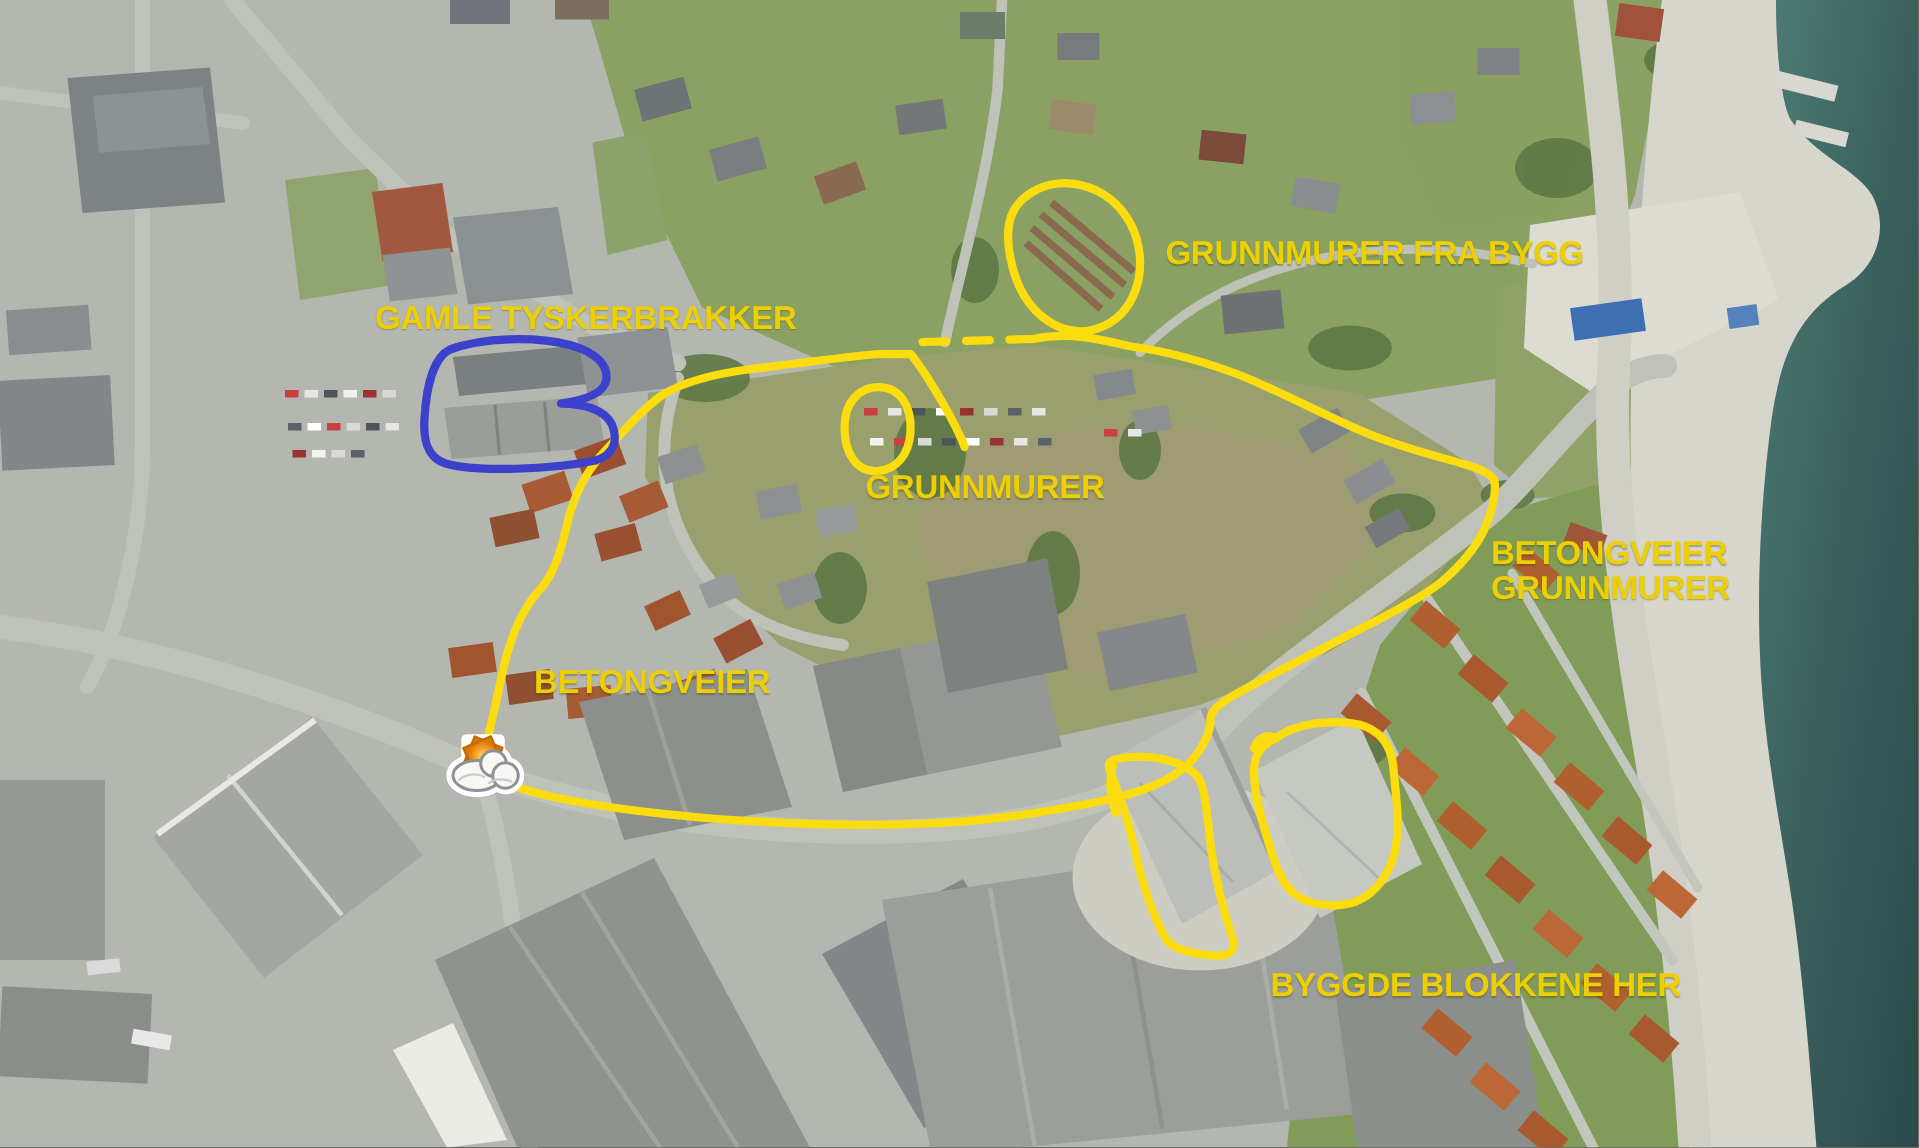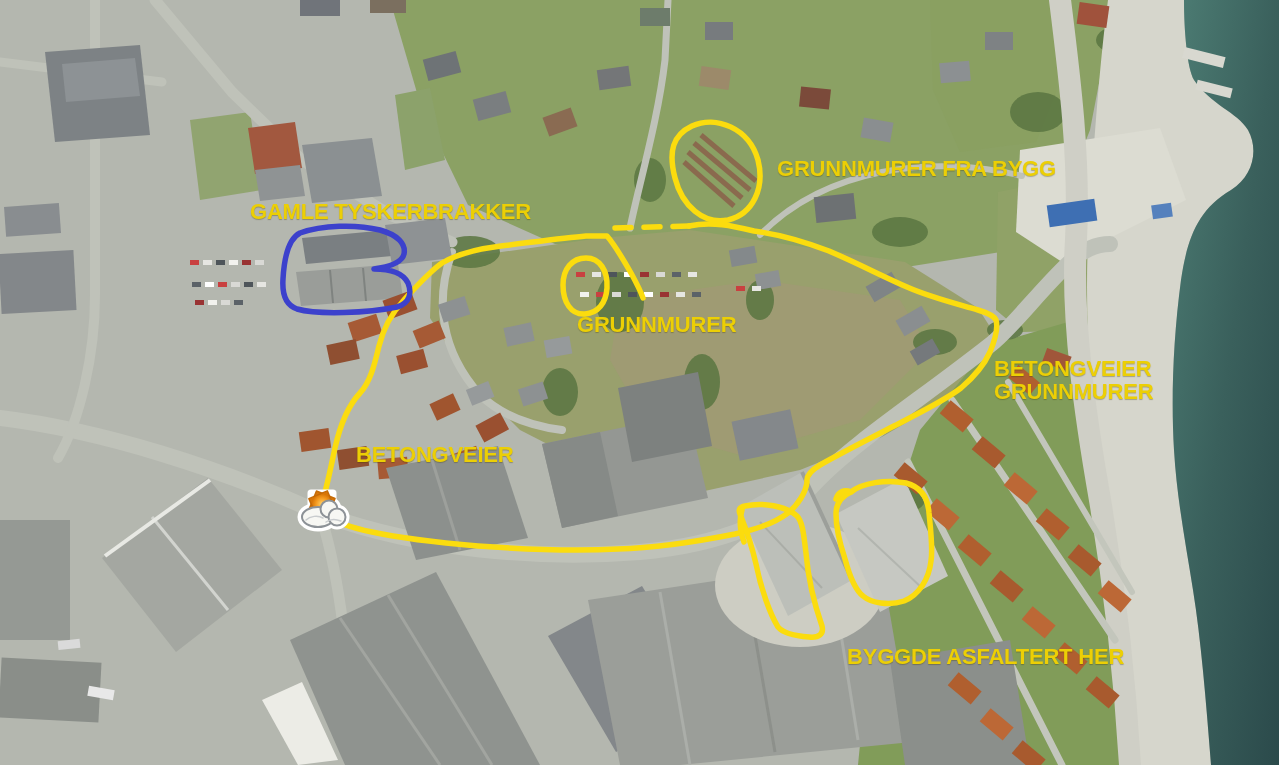--- a/index.html
+++ b/index.html
@@ -301,15 +301,15 @@
 <div class="lbl" style="left:577px;top:313px;">GRUNNMURER</div>
 
 <div class="lbl" style="left:994px;top:357px;">
   <span>BETONGVEIER</span>
   <span>GRUNNMURER</span>
 </div>
 
 <div class="lbl" style="left:356px;top:443px;">BETONGVEIER</div>
 
 <div class="lbl" style="left:847px;top:645px;">
-  <span>BYGGDE ASFALTERT HER</span>
+  <span>BYGGDE BLOKKENE HER</span>
 </div>
 </div>
 
 </body></html>

